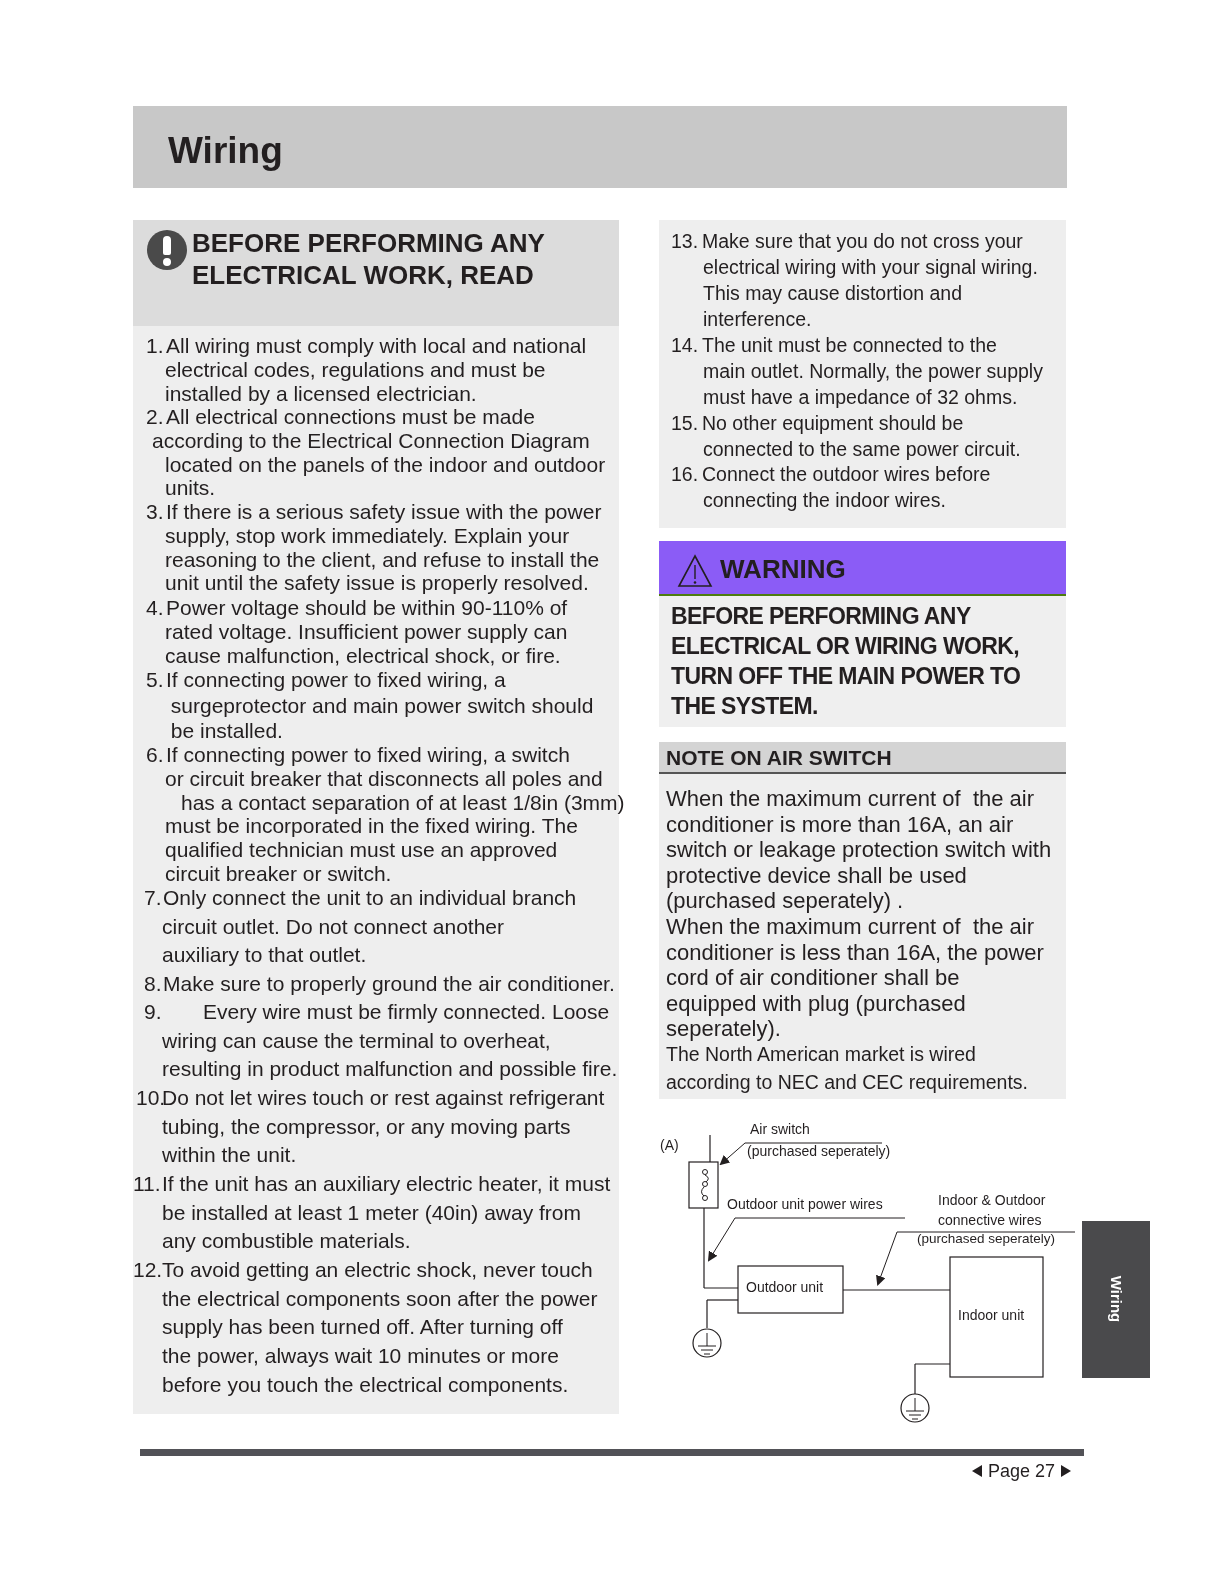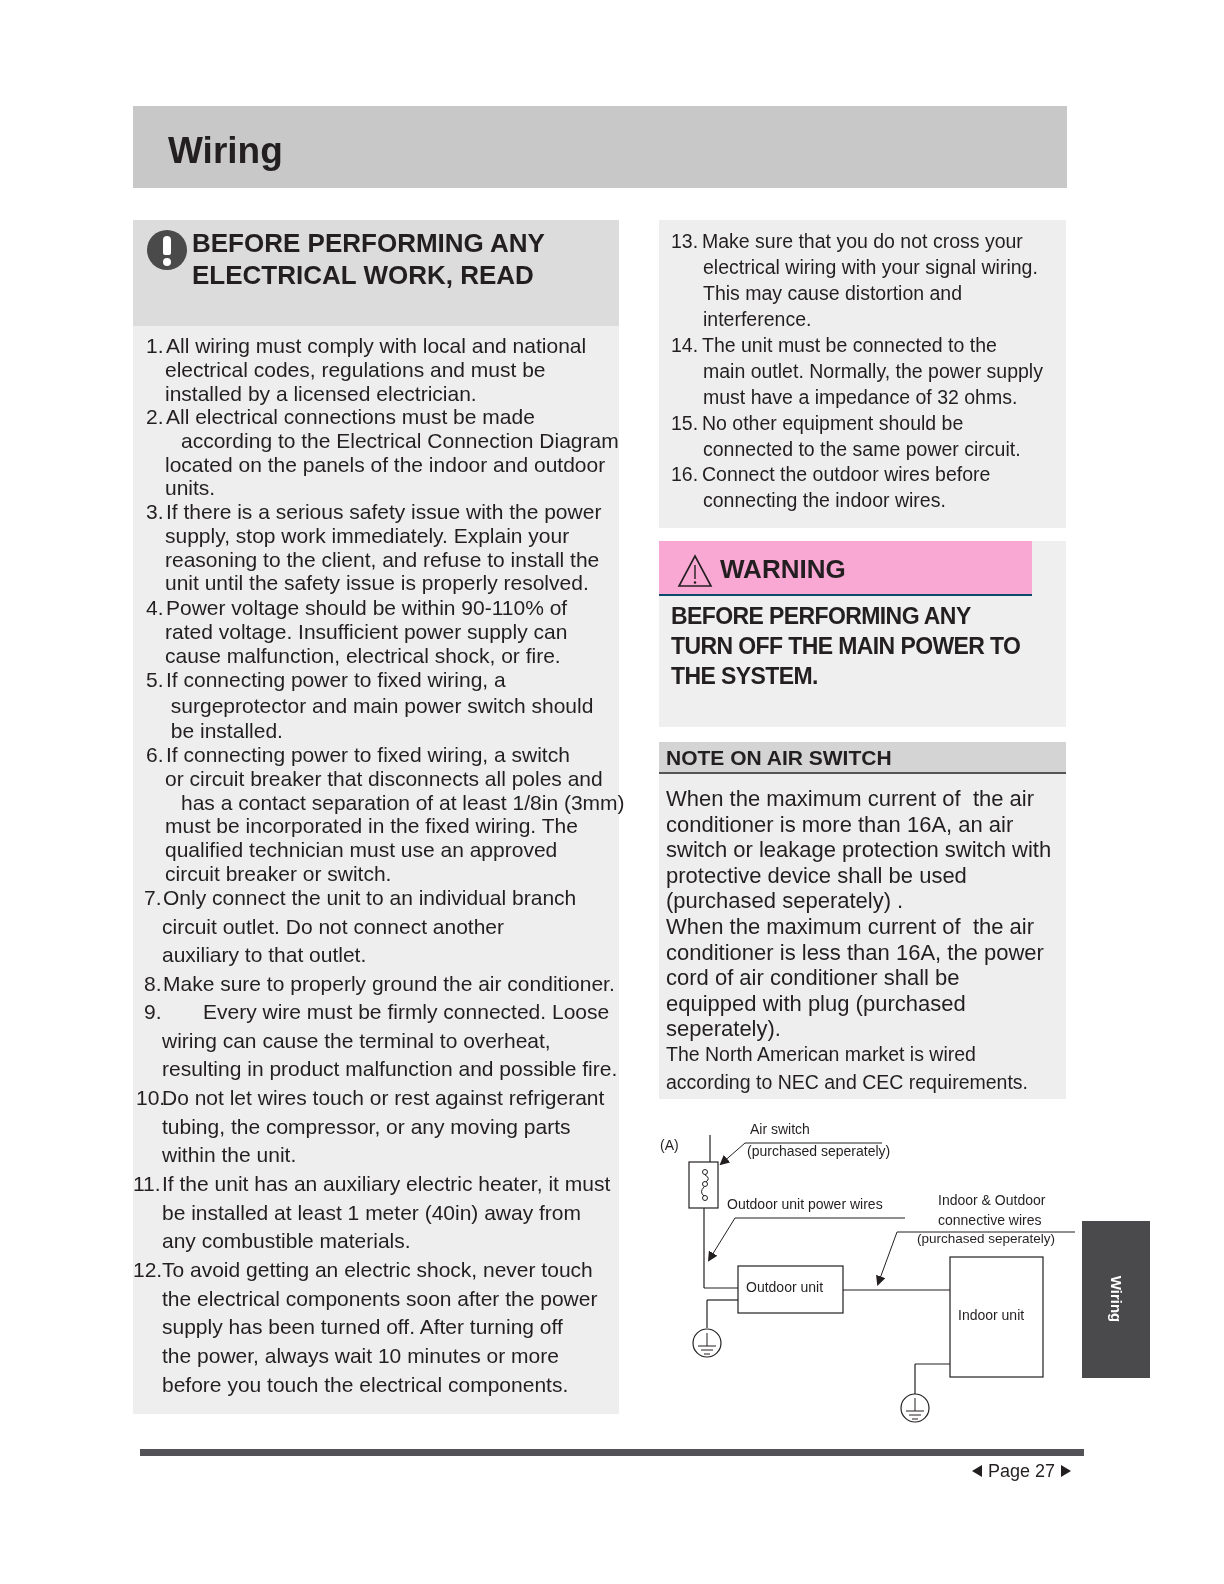--- a/index.html
+++ b/index.html
@@ -17,21 +17,21 @@
   .excl .dot { position: absolute; left: 16px; top: 28px; width: 8px; height: 8px; background: #fff; border-radius: 50%; }
   .left-head .hl { position: absolute; font-size: 26px; font-weight: bold; line-height: 32px; color: #231f20; white-space: nowrap; }
 
   .items { position: absolute; font-size: 21px; line-height: 23.8px; color: #231f20; }
   .item { position: absolute; white-space: pre; }
   .item .num { position: absolute; left: 0; }
   .item .txt { position: absolute; }
 
   .right-list { left: 659px; top: 220px; width: 407px; height: 308px; background: #eeeeee; }
   .warn-box { left: 659px; top: 541px; width: 407px; height: 186px; background: #efefef; }
-  .warn-head { position: absolute; left: 0; top: 0; width: 373px; height: 53px; background: #f9a8d4; border-bottom: 2px solid #0c4a6e; }
+  .warn-head { position: absolute; left: 0; top: 0; width: 407px; height: 53px; background: #8b5cf6; border-bottom: 2px solid #4d7c0f; }
   .warn-head .wt { position: absolute; left: 61px; top: 13px; font-size: 26px; font-weight: bold; }
   .warn-body { position: absolute; left: 12px; top: 60px; font-size: 23px; font-weight: bold; line-height: 30px; letter-spacing: -0.6px; }
 
   .note-head { left: 659px; top: 742px; width: 407px; height: 30px; background: #d4d4d4; border-bottom: 2px solid #555; }
   .note-head .nt { position: absolute; left: 7px; top: 4px; font-size: 21px; font-weight: bold; }
   .note-body { left: 659px; top: 774px; width: 407px; height: 325px; background: #eeeeee; }
   .note-body .p { position: absolute; left: 7px; white-space: pre; color: #231f20; }
 
   .diagram { left: 655px; top: 1110px; width: 420px; height: 320px; }
   .diagram text { font-family: "Liberation Sans", sans-serif; fill: #231f20; }
@@ -59,21 +59,21 @@
         <div class="dot"></div>
       </div>
     <div class="hl" style="left:59px; top:7px;">BEFORE PERFORMING ANY</div>
     <div class="hl" style="left:59px; top:39px;">ELECTRICAL WORK, READ</div>
   </div>
   <div id="left-items" class="items" style="left:0; top:0;">
       <div class="item" style="left: 0px; top: 114px;"><span class="num" style="left: 13px;">1.</span><span class="txt" style="left: 33px;">All wiring must comply with local and national</span></div>
       <div class="item" style="left: 0px; top: 137.8px;"><span class="txt" style="left: 32px;">electrical codes, regulations and must be</span></div>
       <div class="item" style="left: 0px; top: 161.6px;"><span class="txt" style="left: 32px;">installed by a licensed electrician.</span></div>
       <div class="item" style="left: 0px; top: 185px;"><span class="num" style="left: 13px;">2.</span><span class="txt" style="left: 33px;">All electrical connections must be made</span></div>
-      <div class="item" style="left: 0px; top: 208.8px;"><span class="txt" style="left: 48px;">according to the Electrical Connection Diagram</span></div>
+      <div class="item" style="left: 0px; top: 208.8px;"><span class="txt" style="left: 19px;">according to the Electrical Connection Diagram</span></div>
       <div class="item" style="left: 0px; top: 232.6px;"><span class="txt" style="left: 32px;">located on the panels of the indoor and outdoor</span></div>
       <div class="item" style="left: 0px; top: 256.4px;"><span class="txt" style="left: 32px;">units.</span></div>
       <div class="item" style="left: 0px; top: 280px;"><span class="num" style="left: 13px;">3.</span><span class="txt" style="left: 33px;">If there is a serious safety issue with the power</span></div>
       <div class="item" style="left: 0px; top: 303.8px;"><span class="txt" style="left: 32px;">supply, stop work immediately. Explain your</span></div>
       <div class="item" style="left: 0px; top: 327.6px;"><span class="txt" style="left: 32px;">reasoning to the client, and refuse to install the</span></div>
       <div class="item" style="left: 0px; top: 351.4px;"><span class="txt" style="left: 32px;">unit until the safety issue is properly resolved.</span></div>
       <div class="item" style="left: 0px; top: 376px;"><span class="num" style="left: 13px;">4.</span><span class="txt" style="left: 33px;">Power voltage should be within 90-110% of</span></div>
       <div class="item" style="left: 0px; top: 399.8px;"><span class="txt" style="left: 32px;">rated voltage. Insufficient power supply can</span></div>
       <div class="item" style="left: 0px; top: 423.6px;"><span class="txt" style="left: 32px;">cause malfunction, electrical shock, or fire.</span></div>
       <div class="item" style="left: 0px; top: 448px;"><span class="num" style="left: 13px;">5.</span><span class="txt" style="left: 33px;">If connecting power to fixed wiring, a</span></div>
@@ -126,20 +126,21 @@
   <div class="warn-head">
     <svg style="position:absolute; left:18px; top:13px;" width="36" height="34" viewBox="0 0 36 34">
       <polygon points="18,2 34,32 2,32" fill="none" stroke="#231f20" stroke-width="1.6"></polygon>
       <line x1="18" y1="11" x2="18" y2="25" stroke="#231f20" stroke-width="1.4"></line>
       <circle cx="18" cy="28.5" r="1.3" fill="#231f20"></circle>
     </svg>
     <div class="wt">WARNING</div>
   </div>
   <div class="warn-body">
     <div>BEFORE PERFORMING ANY</div>
+    <div>ELECTRICAL OR WIRING WORK,</div>
     <div>TURN OFF THE MAIN POWER TO</div>
     <div>THE SYSTEM.</div>
   </div>
 </div>
 
 <div class="abs note-head">
   <div class="nt">NOTE ON  AIR SWITCH</div>
 </div>
 <div class="abs note-body">
   <div id="note-lines">

